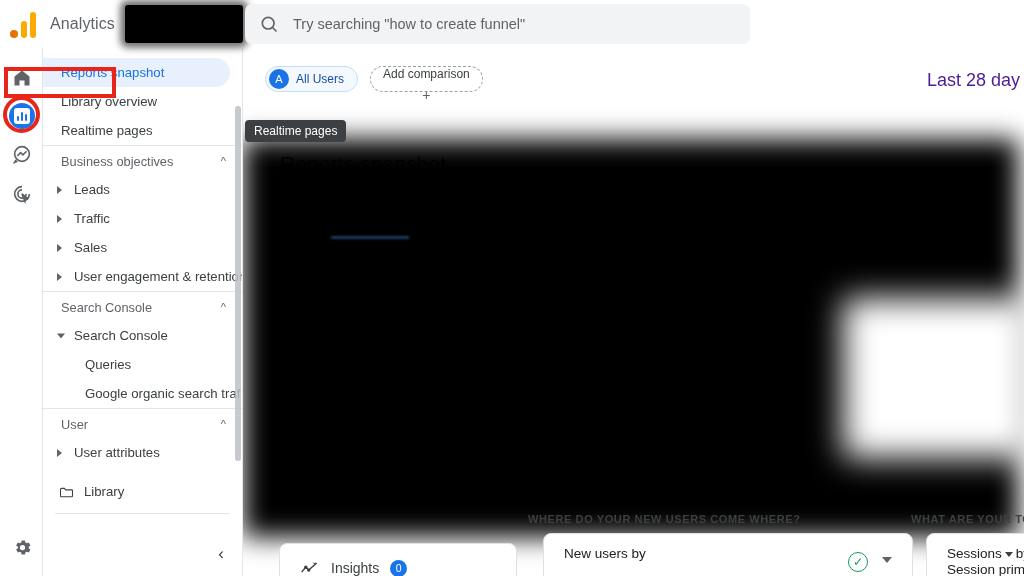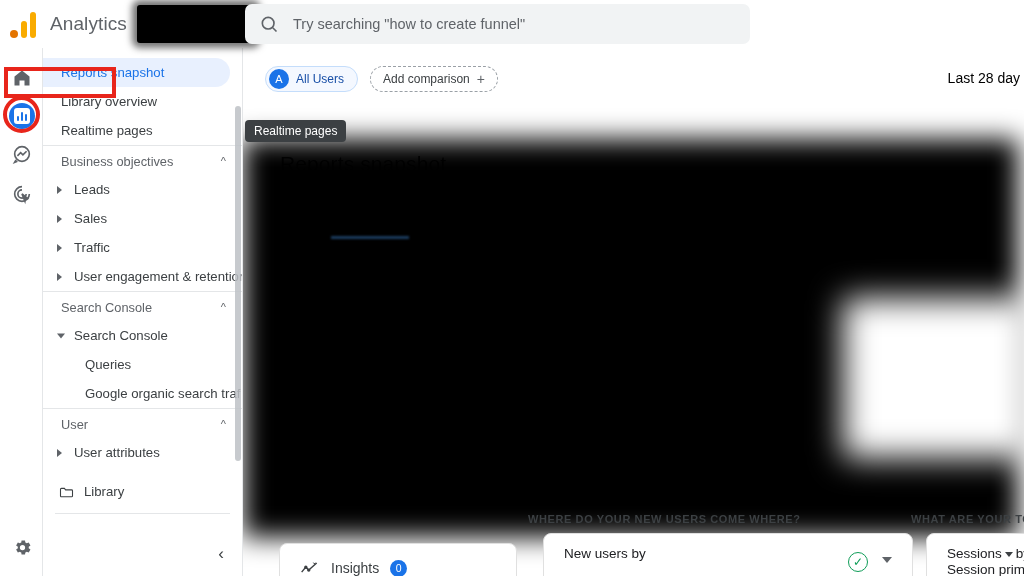--- a/index.html
+++ b/index.html
@@ -19,21 +19,21 @@
   }
   .ga-logo {
     width: 30px; height: 28px; margin-left: 10px;
     display: flex; align-items: flex-end; gap: 3px;
   }
   .ga-logo .bar { width: 6px; border-radius: 3px; background: #f9ab00; }
   .ga-logo .b1 { height: 9px; border-radius: 50%; background: #e37400; width: 8px; height: 8px; }
   .ga-logo .b2 { height: 17px; background: #f9ab00; }
   .ga-logo .b3 { height: 26px; background: #f9ab00; }
   .brand {
-    margin-left: 10px; font-size: 19px; color: #5f6368; letter-spacing: .1px;
+    margin-left: 10px; font-size: 16px; color: #5f6368; letter-spacing: .1px;
   }
   .property-redaction {
     margin-left: 10px; width: 118px; height: 38px;
     background: #000; border-radius: 3px;
     box-shadow: 0 0 7px 5px rgba(0,0,0,.55);
   }
   .search-wrap {
     position: absolute; left: 245px; top: 4px;
     width: 505px; height: 40px;
     background: #f1f3f4; border-radius: 7px;
@@ -144,25 +144,25 @@
     padding: 0 13px 0 3px; border: 1px solid #c4ddfb; border-radius: 13px;
     background: #f4f8ff; font-size: 12px; color: #174ea6;
   }
   .chip-avatar {
     width: 20px; height: 20px; border-radius: 50%; background: #1a73e8;
     color: #fff; font-size: 11px; display: flex; align-items: center; justify-content: center;
   }
   .chip-add {
     height: 26px; display: flex; align-items: center; gap: 7px; padding: 0 12px;
     border: 1px dashed #9aa0a6; border-radius: 13px;
-    font-size: 12px; color: #3c4043; background: #fff;
+    font-size: 12px; color: #3c4043; background: #fff; flex-direction: column;
   }
   .chip-add .plus { font-size: 14px; color: #5f6368; line-height: 1; }
   .date-range {
-    position: absolute; right: 4px; top: 22px; font-size: 14px; color: #000000;
+    position: absolute; right: 4px; top: 22px; font-size: 18px; color: #4c1d95;
     white-space: nowrap;
   }
   .page-title {
     position: absolute; left: 37px; top: 104px;
     font-size: 21px; color: #202124; font-weight: 400; letter-spacing: .1px;
   }
   .title-dashed {
     position: absolute; left: 38px; top: 132px; width: 98px;
     border-bottom: 2px dashed #9aa0a6;
   }
@@ -317,25 +317,25 @@
       <span>Business objectives</span>
       <span class="chev">^</span>
     </div>
 
     <div class="nav-item indent1">
       <span class="tri"></span>
       <span>Leads</span>
     </div>
     <div class="nav-item indent1">
       <span class="tri"></span>
+      <span>Traffic</span>
+    </div>
+    <div class="nav-item indent1">
+      <span class="tri"></span>
       <span>Sales</span>
-    </div>
-    <div class="nav-item indent1">
-      <span class="tri"></span>
-      <span>Traffic</span>
     </div>
     <div class="nav-item indent1">
       <span class="tri"></span>
       <span>User engagement &amp; retention</span>
     </div>
 
     <div class="section-head">
       <span>Search Console</span>
       <span class="chev">^</span>
     </div>

